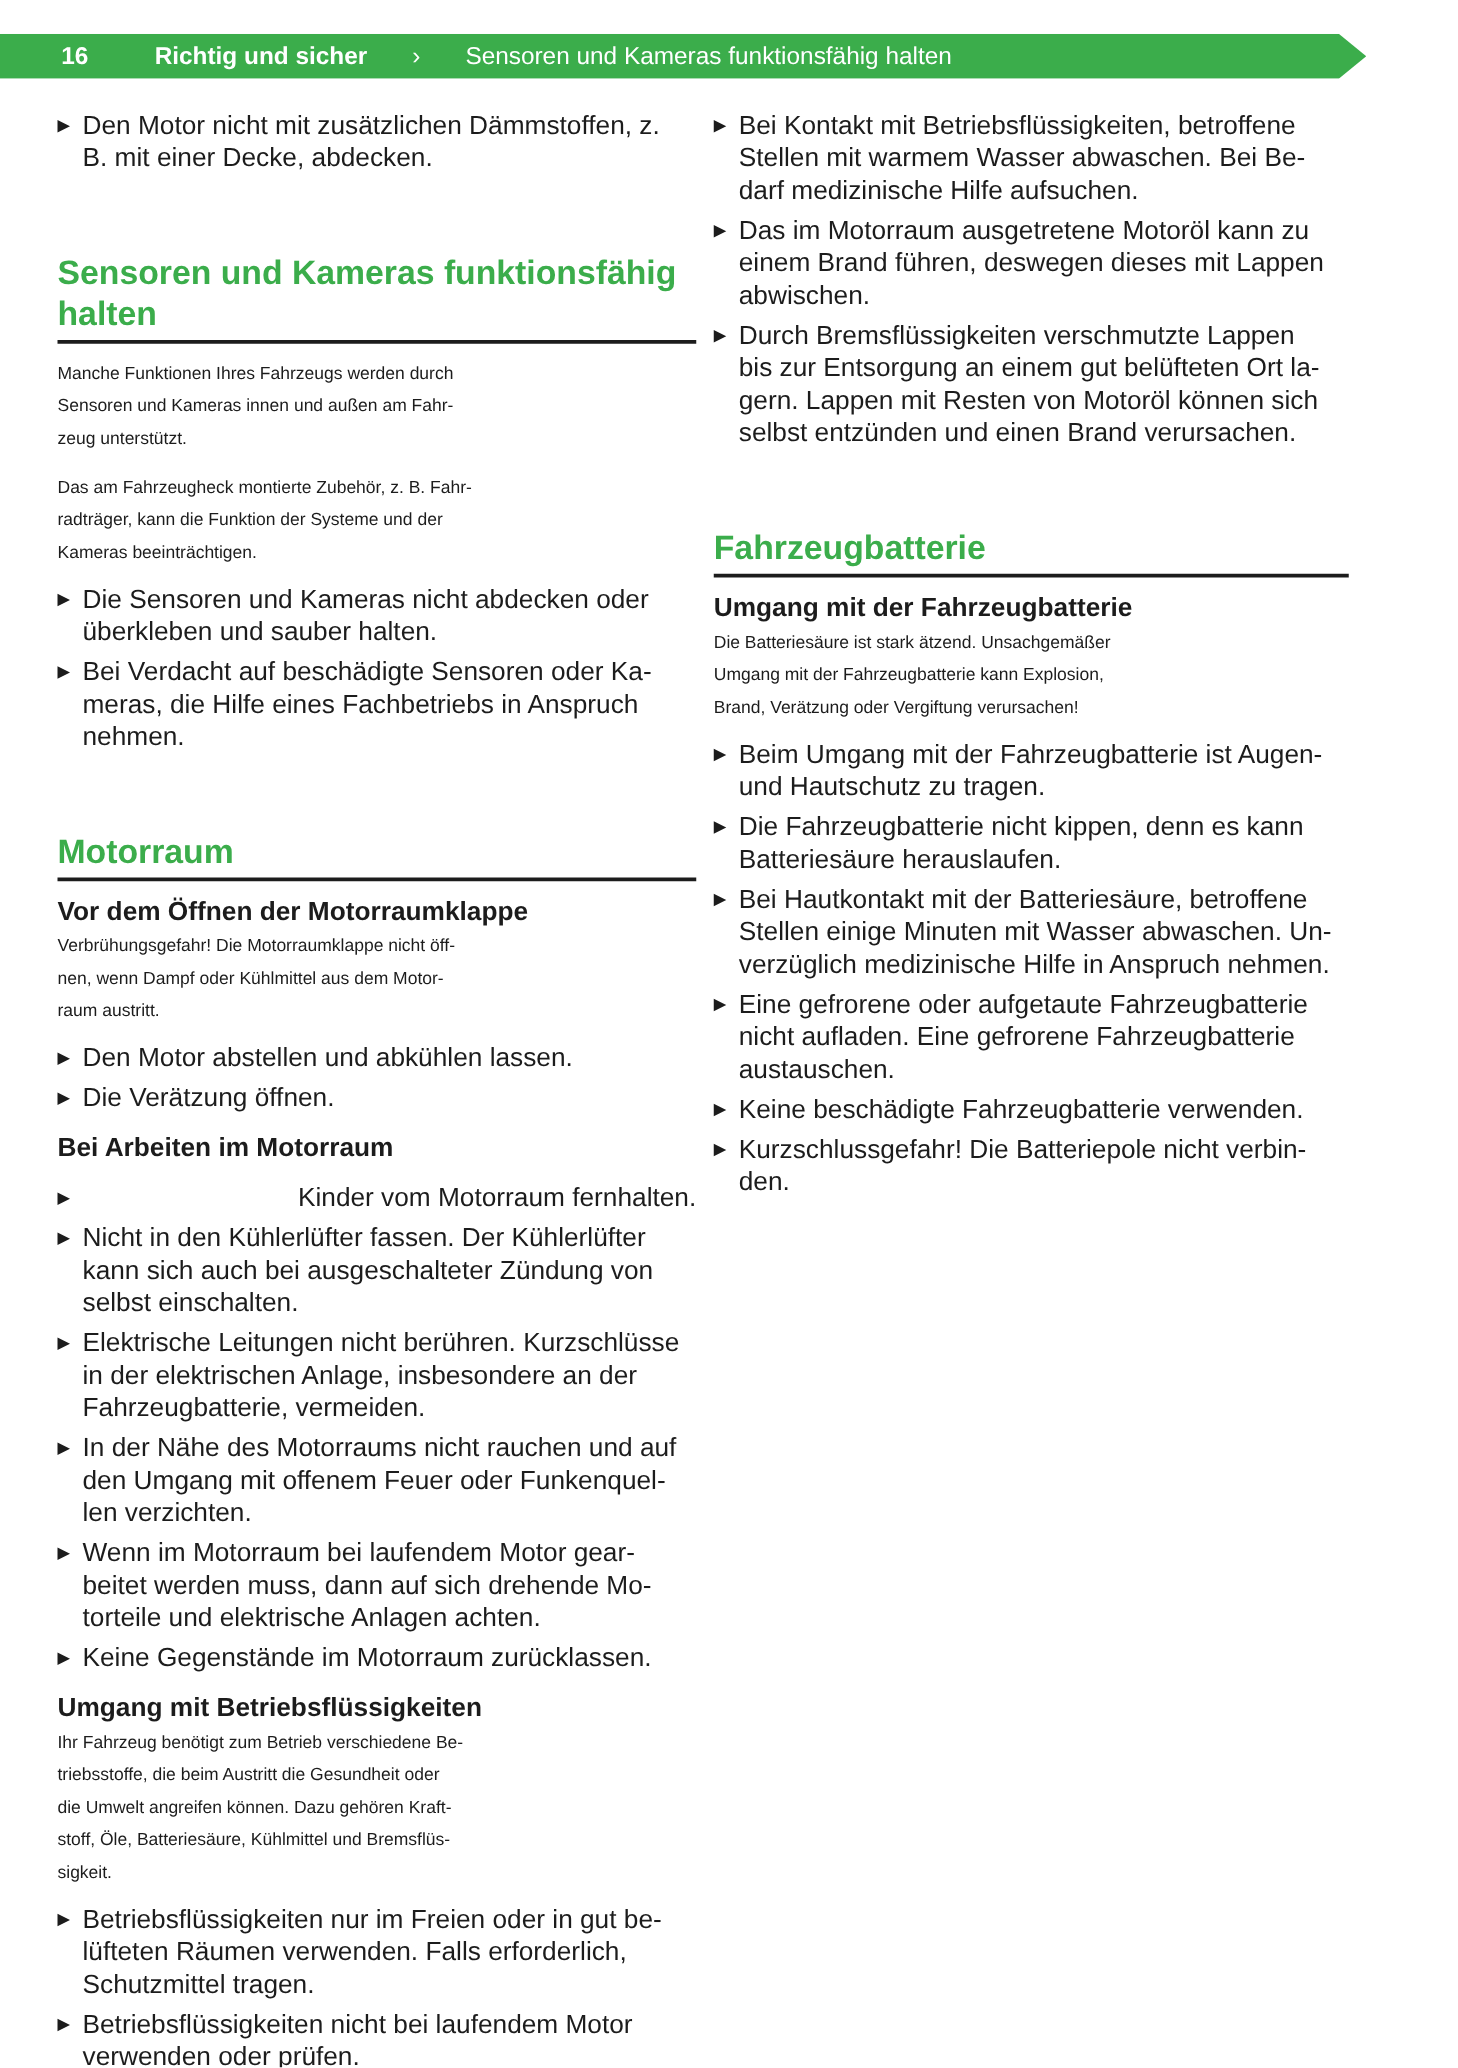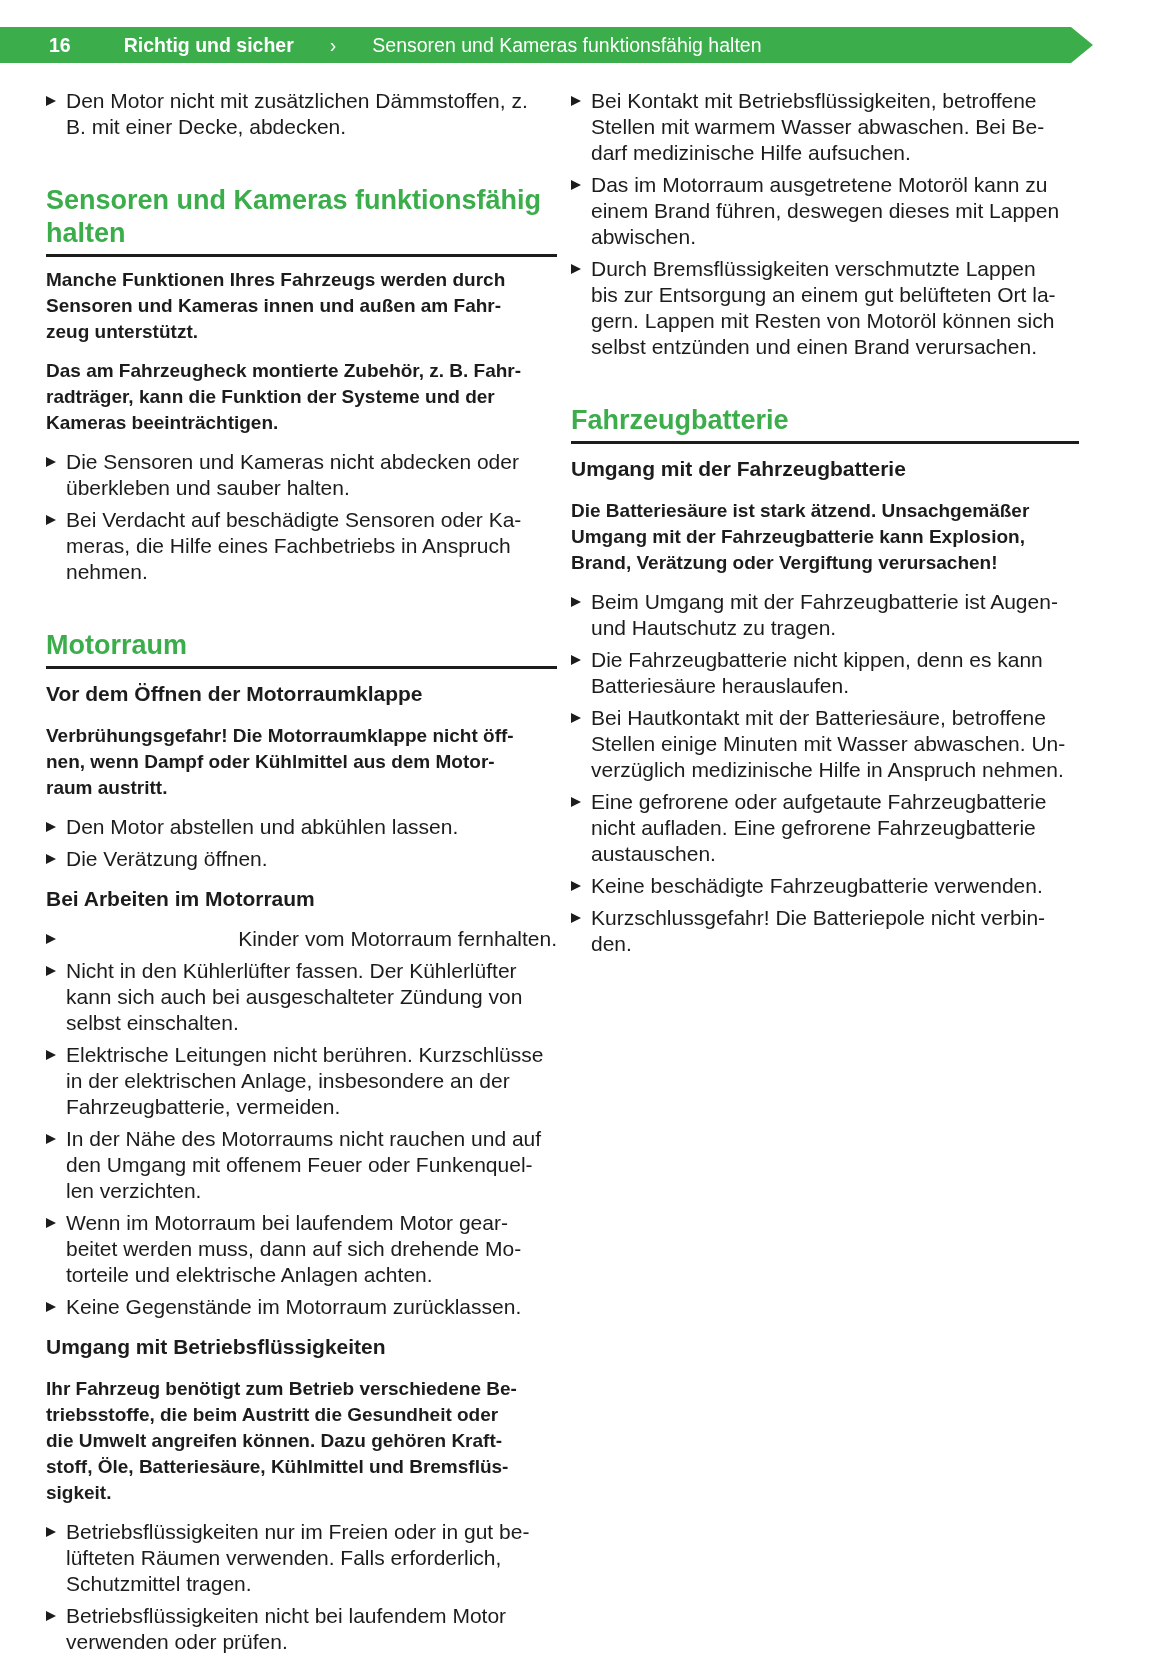--- a/index.html
+++ b/index.html
@@ -34,38 +34,38 @@
   
   .columns{
     position:absolute;left:46px;top:88px;
     display:flex;gap:14px;align-items:flex-start;
   }
   .col{width:511px;box-sizing:border-box;}
   .col.right{width:508px;}
   
   .col > *{margin:0;}
   .para{
-    font-size:19px;line-height:26px;font-weight:700;
+    font-size:14px;line-height:26px;font-weight:400;
     white-space:pre;margin-top:13px;
   }
   .h2{
     font-size:27px;line-height:33px;font-weight:700;
     color:var(--green);
     white-space:pre;
-    margin-top:44px;
+    margin-top:62px;
     padding-bottom:4px;
     border-bottom:3px solid var(--ink);
   }
   .h2 + .para{margin-top:10px;}
   .h2 + .h3{margin-top:12px;}
   .h3{
     font-size:21px;line-height:26px;font-weight:700;
     white-space:pre;margin-top:14px;
   }
-  .h3 + .para{margin-top:16px;}
+  .h3 + .para{margin-top:0;}
   .bullet{
     position:relative;
     padding-left:20px;
     margin-top:13px;
     font-size:21px;line-height:26px;
   }
   .bullet + .bullet{margin-top:6px;}
   .h3 + .bullet{margin-top:14px;text-align:right;}
   .col > :first-child{margin-top:0;}
   .btxt{white-space:pre;}

